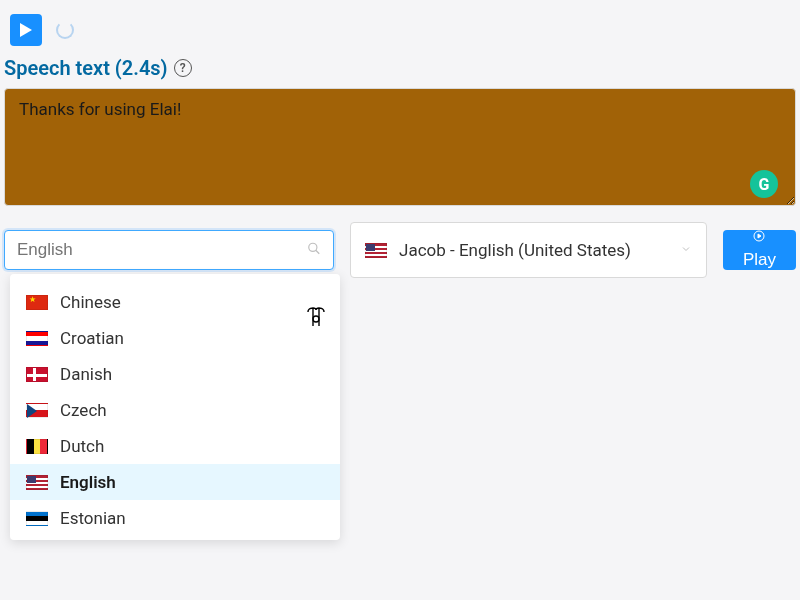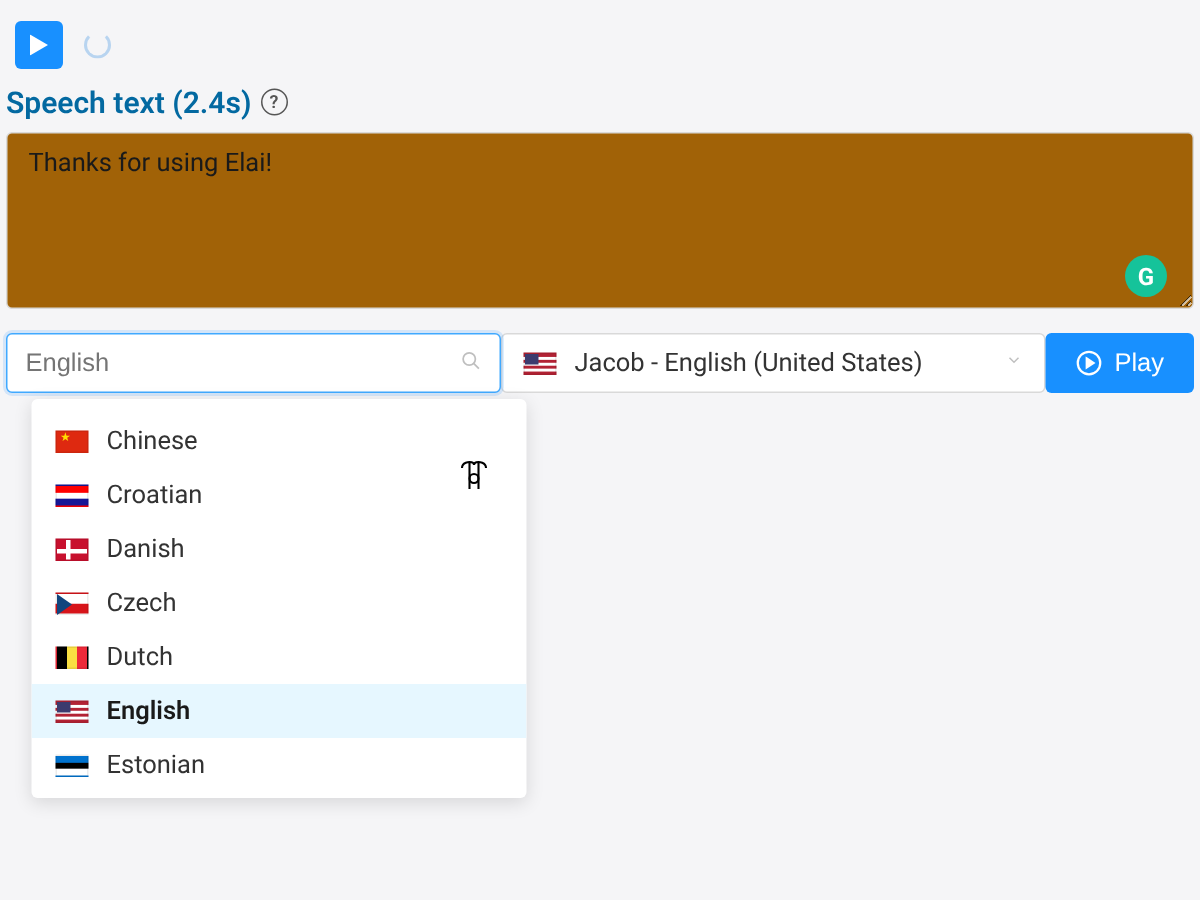--- a/index.html
+++ b/index.html
@@ -7,33 +7,33 @@
 .top-bar { padding: 14px 10px 10px 10px; display: flex; align-items: center; gap: 14px; }
 .play-square { width: 32px; height: 32px; background: #1890ff; border-radius: 4px; display: flex; align-items: center; justify-content: center; cursor: pointer; }
 .play-square svg { fill: white; }
 .spinner { width: 18px; height: 18px; border: 2px solid #b8d4f0; border-top-color: transparent; border-radius: 50%; }
 .label-row { padding: 0 4px 8px 4px; display: flex; align-items: center; gap: 6px; }
 .label-text { font-size: 20px; font-weight: 600; color: #0369a1; }
 .help-icon { width: 18px; height: 18px; border: 1.5px solid #555; border-radius: 50%; display: flex; align-items: center; justify-content: center; font-size: 12px; font-weight: 600; color: #555; cursor: pointer; }
 .textarea-wrap { padding: 0 4px; position: relative; }
 .speech-textarea { width: 100%; height: 118px; border: 1px solid #d9d9d9; border-radius: 4px; padding: 10px 14px; font-size: 17px; font-family: inherit; resize: both; color: #1a1a1a; background: #a16207; }
 .grammarly-badge { position: absolute; right: 22px; bottom: 12px; width: 28px; height: 28px; background: #15c39a; border-radius: 50%; display: flex; align-items: center; justify-content: center; color: white; font-weight: bold; font-size: 16px; }
-.controls-row { padding: 12px 4px 0 4px; display: flex; gap: 0; align-items: center; }
+.controls-row { padding: 12px 4px 0 4px; display: flex; gap: 16px; align-items: center; }
 .lang-select { width: 330px; position: relative; }
 .lang-input-wrap { position: relative; width: 100%; height: 40px; border: 1px solid #40a9ff; border-radius: 4px; background: white; box-shadow: 0 0 0 2px rgba(24,144,255,0.15); }
 .lang-input { width: 100%; height: 100%; border: none; outline: none; padding: 0 36px 0 12px; font-size: 17px; color: #bfbfbf; background: transparent; }
 .search-ico { position: absolute; right: 12px; top: 50%; transform: translateY(-50%); color: #bfbfbf; }
-.dropdown { position: absolute; top: 44px; left: 17px; width: 100%; background: white; border-radius: 4px; box-shadow: 0 3px 12px rgba(0,0,0,0.12); max-height: 320px; overflow-y: auto; padding: 4px 0; z-index: 10; }
+.dropdown { position: absolute; top: 44px; left: 6px; width: 100%; background: white; border-radius: 4px; box-shadow: 0 3px 12px rgba(0,0,0,0.12); max-height: 320px; overflow-y: auto; padding: 4px 0; z-index: 10; }
 .dd-item { display: flex; align-items: center; gap: 12px; padding: 8px 16px; font-size: 17px; color: #333; cursor: pointer; }
 .dd-item.selected { background: #e6f7ff; font-weight: 600; color: #1a1a1a; }
 .flag { width: 22px; height: 15px; display: inline-block; border: 1px solid rgba(0,0,0,0.08); flex-shrink: 0; }
-.voice-select { flex: 1; height: 40px; border: 1px solid #d9d9d9; border-radius: 4px; background: white; display: flex; align-items: center; padding: 0 14px; gap: 12px; cursor: pointer; }
+.voice-select { flex: 1; height: 56px; border: 1px solid #d9d9d9; border-radius: 4px; background: white; display: flex; align-items: center; padding: 0 14px; gap: 12px; cursor: pointer; }
 .voice-label { font-size: 17px; color: #333; flex: 1; }
 .chevron { color: #bfbfbf; font-size: 14px; }
-.play-btn { height: 40px; padding: 0 20px; background: #1890ff; border: none; border-radius: 4px; color: white; font-size: 17px; display: flex; align-items: center; gap: 8px; cursor: pointer; }
+.play-btn { height: 40px; padding: 0 20px; background: #1890ff; border: none; border-radius: 4px; color: white; font-size: 17px; display: flex; align-items: center; gap: 8px; cursor: pointer; flex-direction: column; }
 .play-btn svg { width: 18px; height: 18px; }
 .cursor { position: absolute; left: 305px; top: 306px; z-index: 50; pointer-events: none; font-size: 24px; color: #000; }
 .dropdown::-webkit-scrollbar { width: 10px; }
 .dropdown::-webkit-scrollbar-thumb { background: #999; border-radius: 5px; }
 .dropdown::-webkit-scrollbar-track { background: transparent; }
 
 
 .flag-cn { background: #de2910; position: relative; }
 .flag-cn::after { content: "★"; position: absolute; color: #ffde00; font-size: 8px; left: 2px; top: -1px; }
 .flag-hr { background: linear-gradient(#ff0000 33%, #fff 33% 66%, #171796 66%); }

